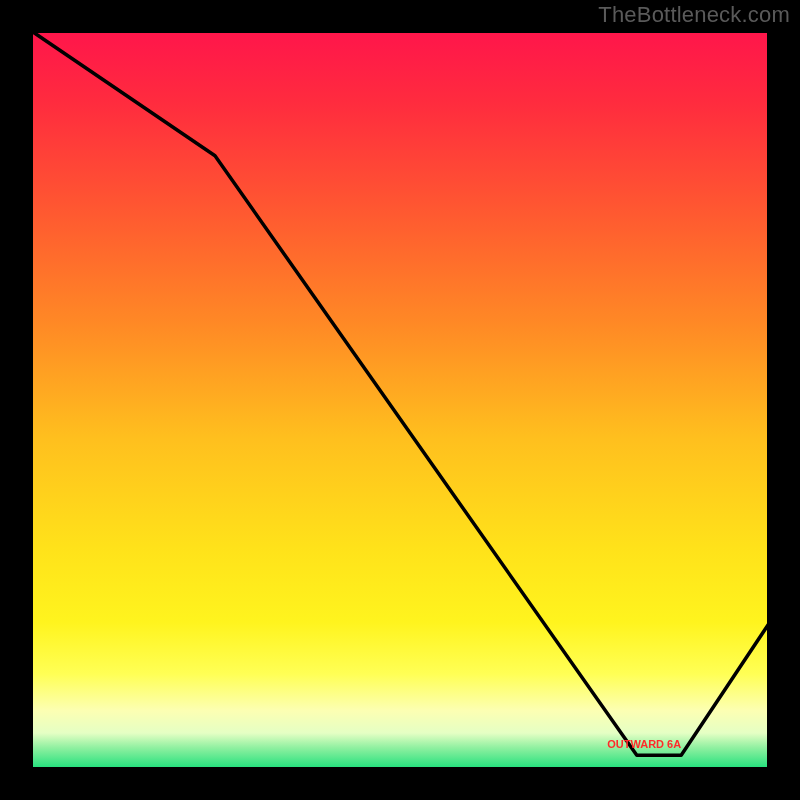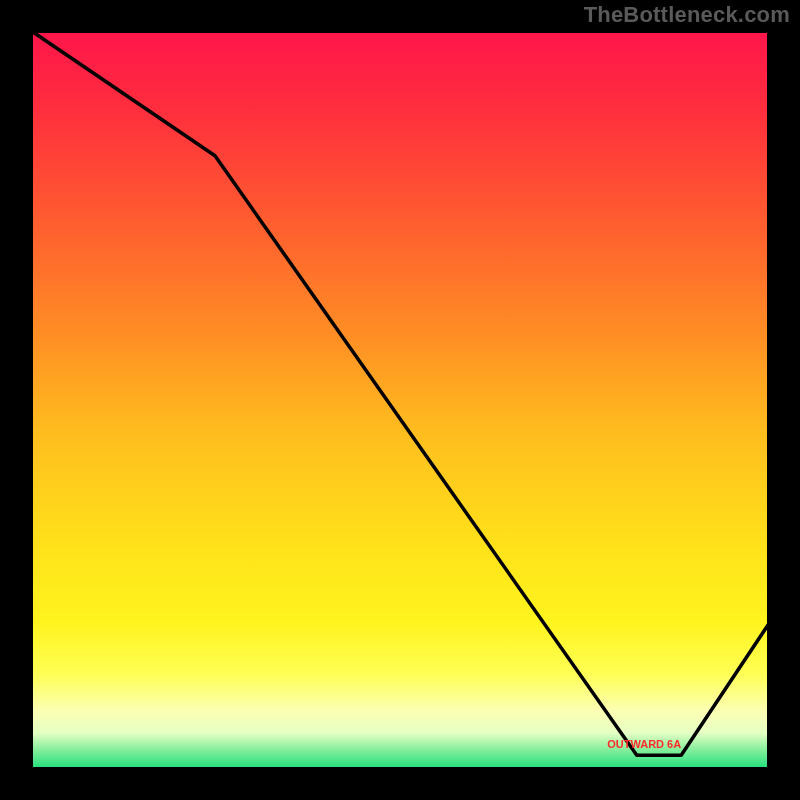--- a/index.html
+++ b/index.html
@@ -15,21 +15,21 @@
     position: relative;
     width: 800px;
     height: 800px;
   }
   .watermark {
     position: absolute;
     top: 2px;
     right: 10px;
     color: #5a5a5a;
     font-size: 22px;
-    font-weight: 700;
+    font-weight: 400;
     letter-spacing: 0.2px;
   }
   svg {
     display: block;
   }
 </style>
 </head>
 <body>
 
 <div class="container">

